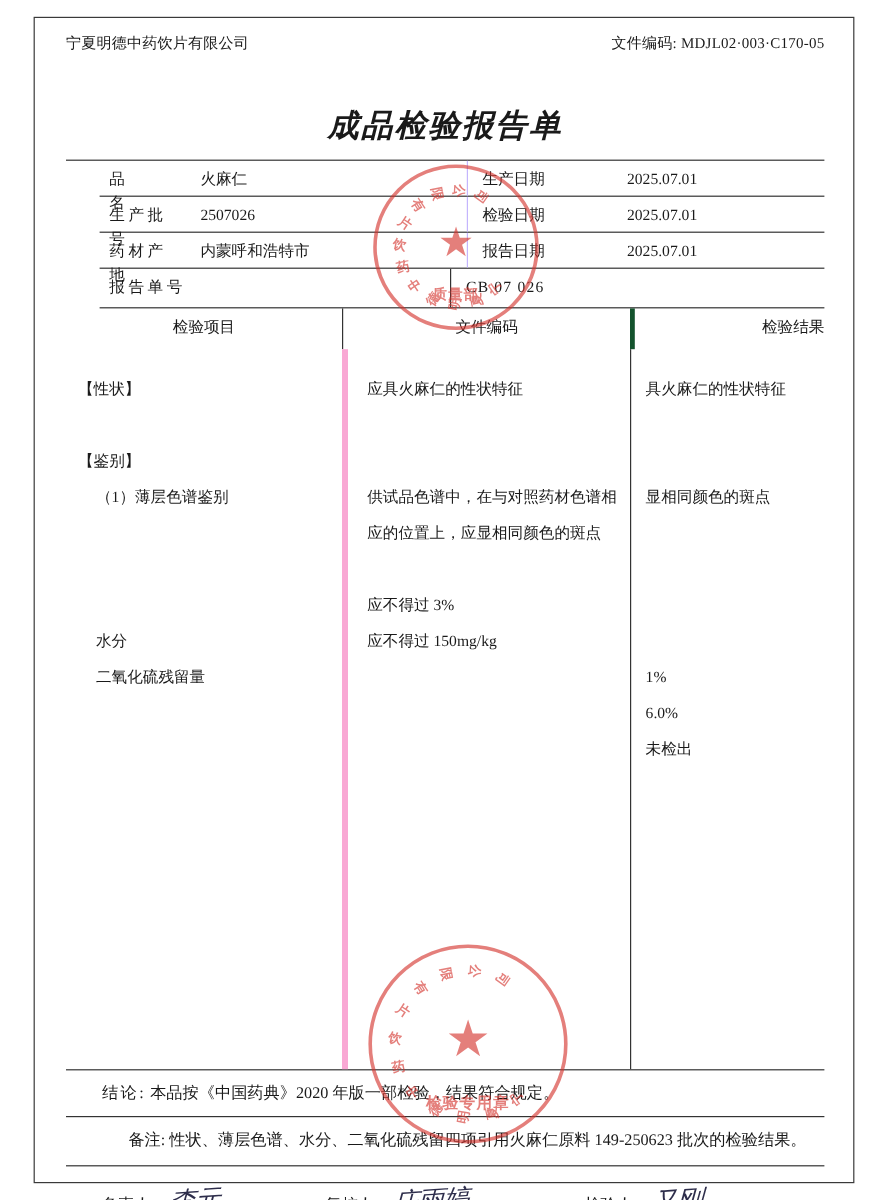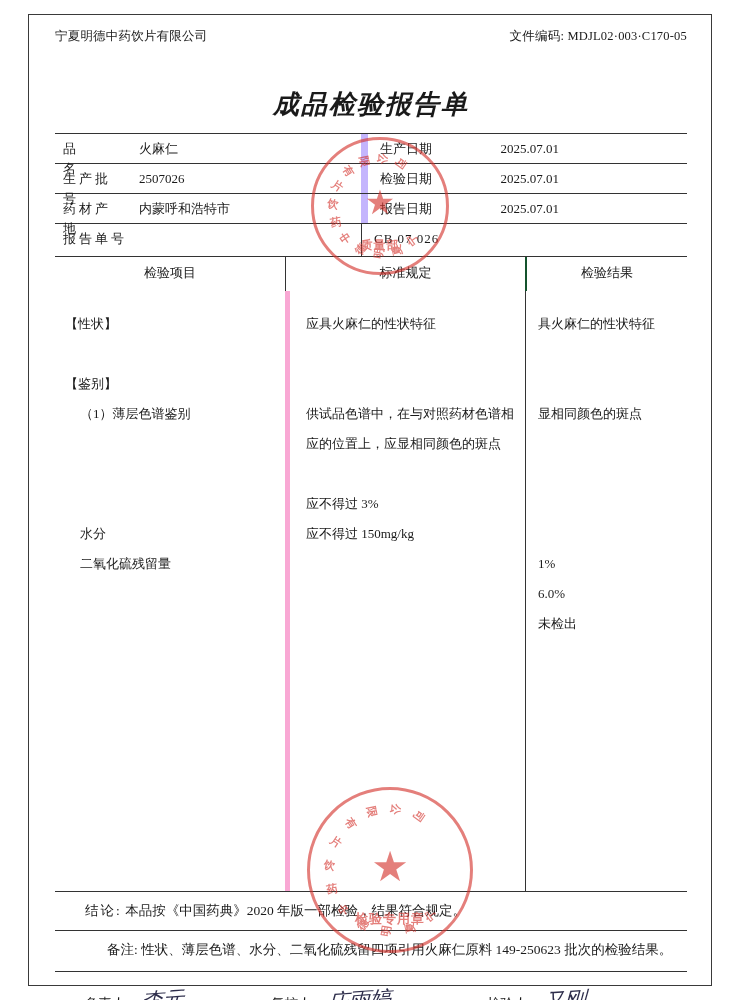--- a/index.html
+++ b/index.html
@@ -67,52 +67,53 @@
     left: 26px;
     top: 118px;
     width: 632px;
     border-top: 1px solid #333;
     box-sizing: border-box;
   }
   .row {
     display: flex;
     border-bottom: 1px solid #333;
     box-sizing: border-box;
+    margin-left: 28px;
   }
   .cell {
     box-sizing: border-box;
     padding: 5px 8px;
     font-size: 13px;
     line-height: 20px;
     position: relative;
   }
   .c-label { width: 76px; letter-spacing: 3px; }
   .c-val1 { width: 230px; }
-  .c-val2 { width: 226px; border-left: 7px solid #c4b5fd; padding-left: 12px; }
+  .c-val2 { width: 226px; border-left: 1px solid #c4b5fd; padding-left: 12px; }
   .row-h { height: 30px; }
 
   .row-doc { height: 33px; }
   .c-docl { width: 306px; letter-spacing: 3px; }
   .c-docv { width: 326px; border-left: 1px solid #333; padding-left: 12px; letter-spacing: 1px; }
 
   
   .main-head {
     display: flex;
     height: 34px;
     border-bottom: 0;
   }
   .mh-cell {
     box-sizing: border-box;
     font-size: 13px;
     padding: 7px 0 0 0;
     text-align: center;
   }
   .mh1 { width: 230px; }
   .mh2 { width: 240px; border-left: 1px solid #333; }
-  .mh3 { width: 162px; border-left: 2px solid #14532d; }
+  .mh3 { width: 162px; border-left: 4px solid #14532d; text-align: right; }
 
   .main-body {
     display: flex;
     height: 600px;
     border-bottom: 1px solid #333;
   }
   .mb-col {
     box-sizing: border-box;
     font-size: 13px;
     line-height: 30px;
@@ -271,21 +272,21 @@
         </div>
       </div>
 
       <div class="row row-doc">
         <div class="cell c-docl">报告单号</div>
         <div class="cell c-docv">CB 07 026</div>
       </div>
 
       <div class="main-head">
         <div class="mh-cell mh1">检验项目</div>
-        <div class="mh-cell mh2">标准规定</div>
+        <div class="mh-cell mh2">文件编码</div>
         <div class="mh-cell mh3">检验结果</div>
       </div>
 
       <div class="main-body">
         <div class="mb-col mb1">
           <div class="mb-line">【性状】</div>
           <div class="gap"></div>
           <div class="mb-line">【鉴别】</div>
           <div class="mb-line ind">（1）薄层色谱鉴别</div>
           <div class="gap"></div>

